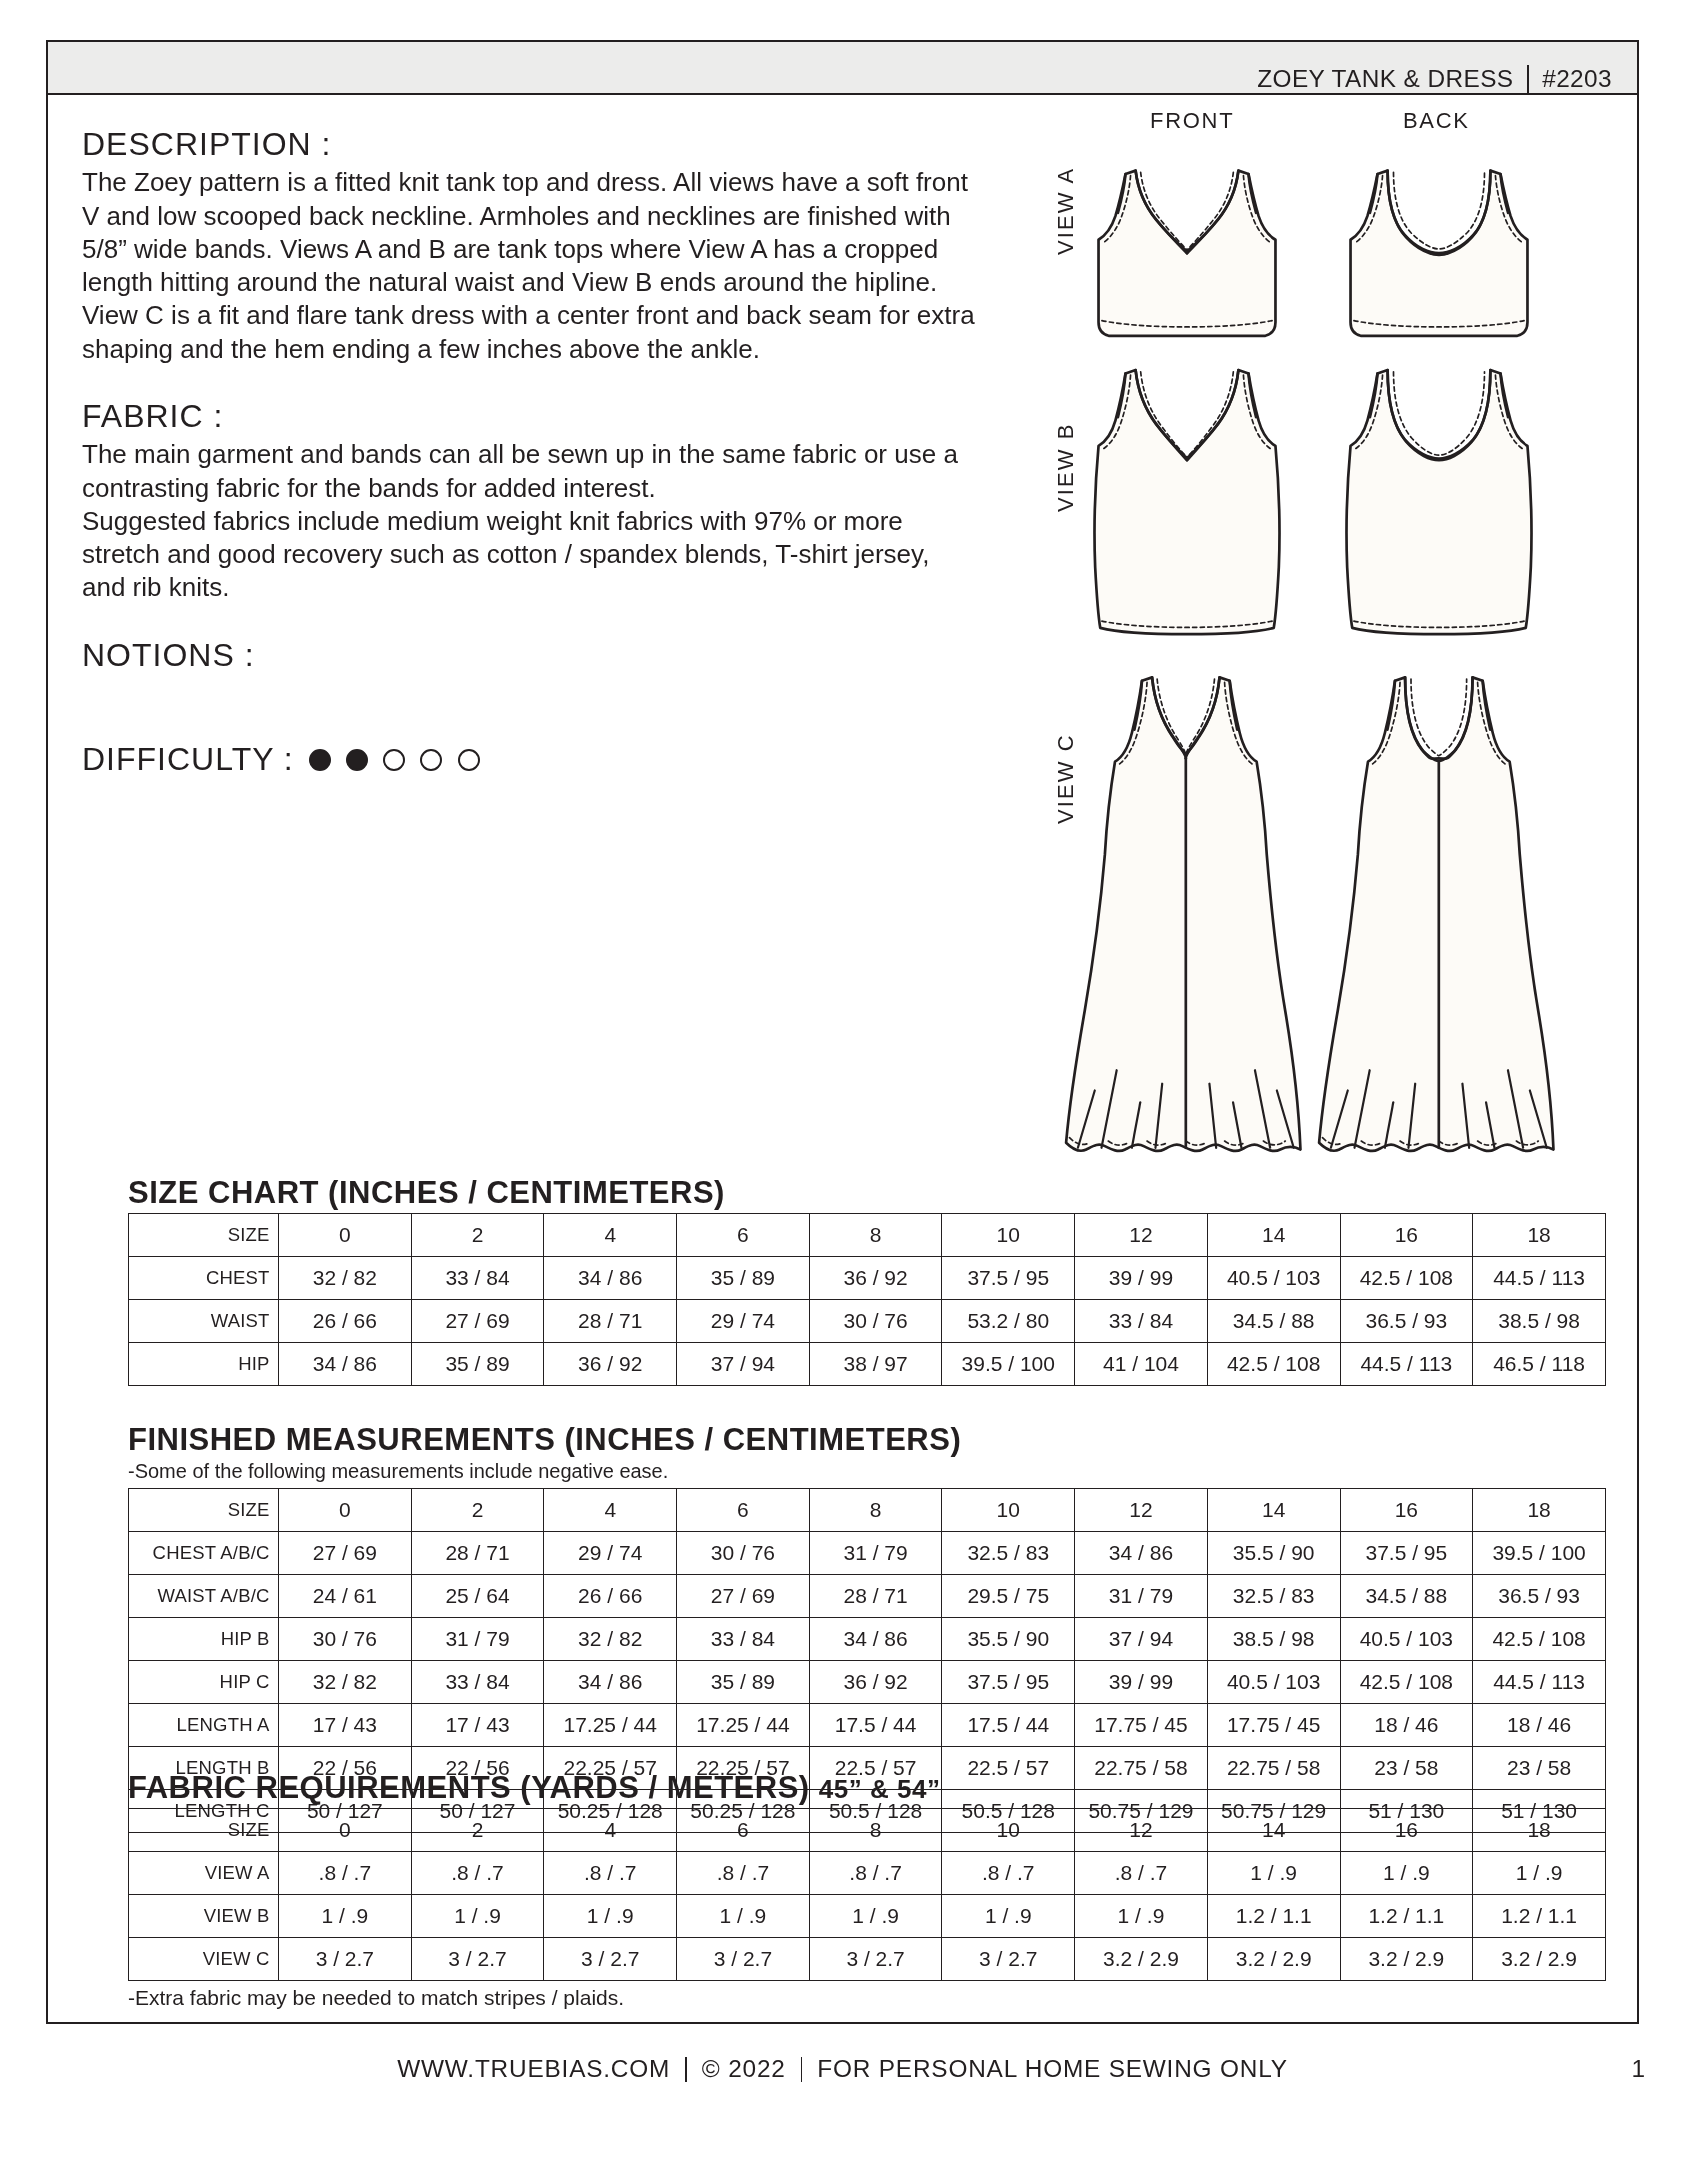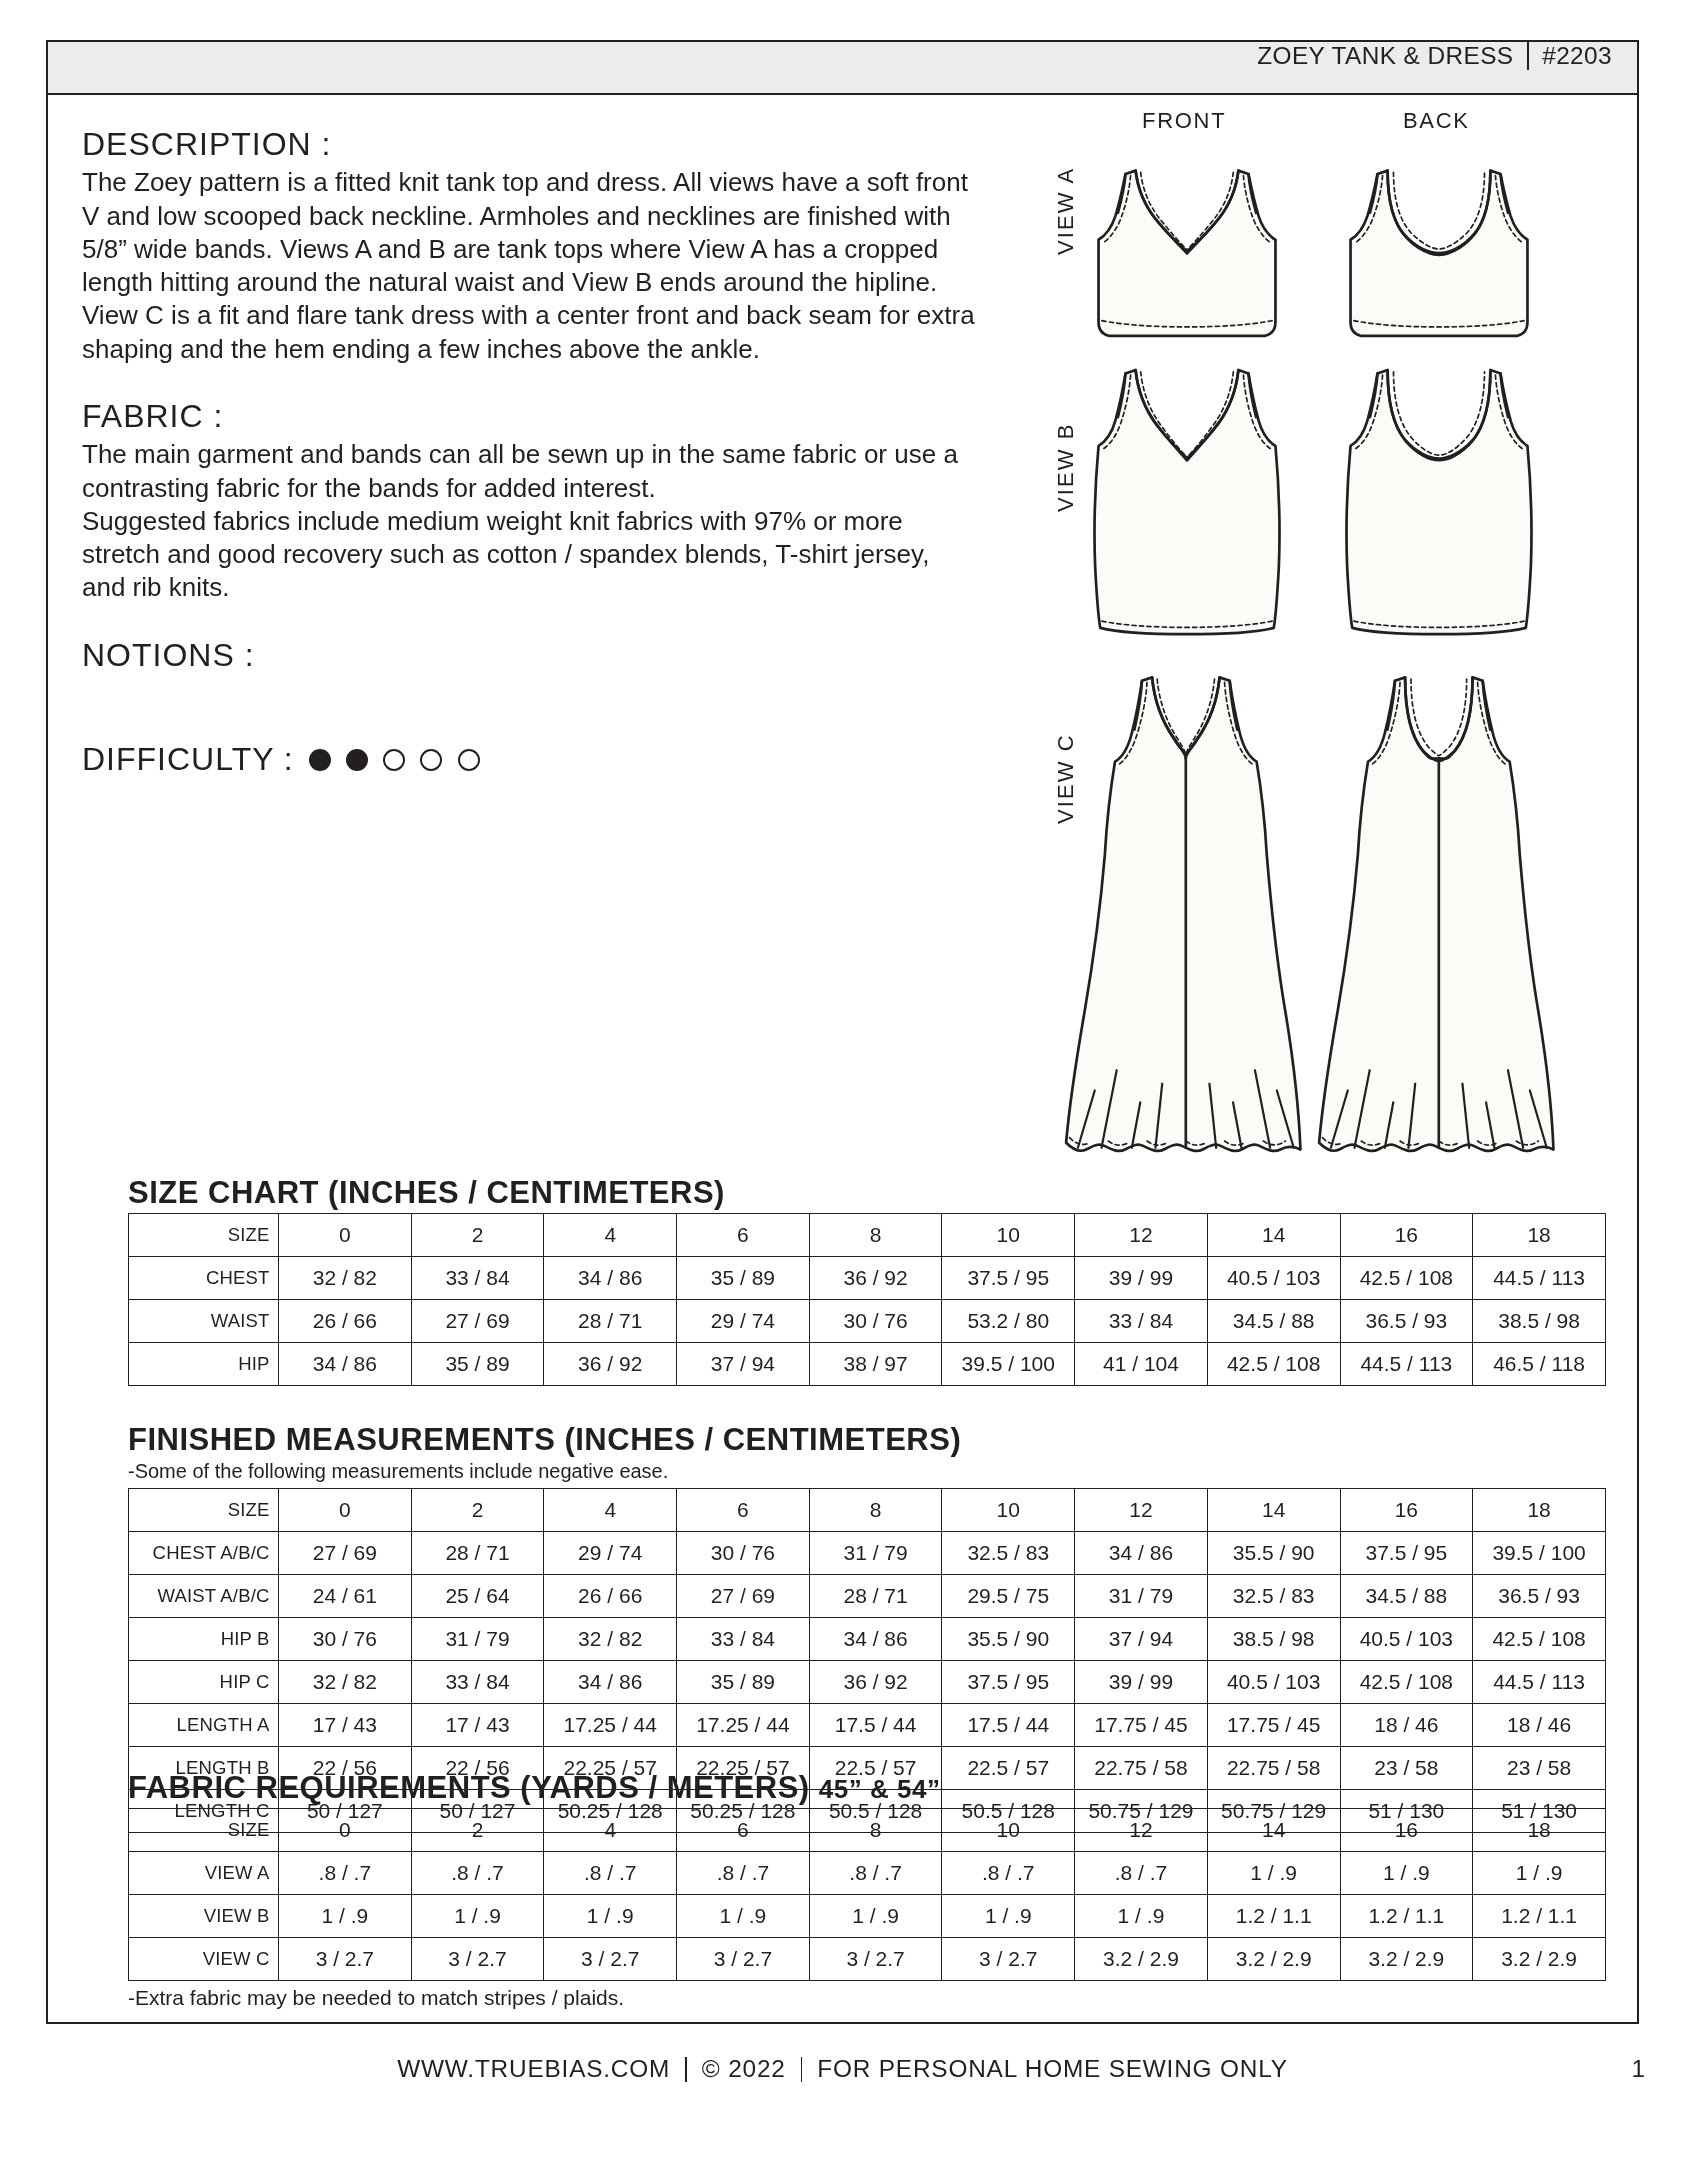--- a/index.html
+++ b/index.html
@@ -25,21 +25,21 @@
 
   
   #header-band {
     position: absolute;
     left: 0; top: 0;
     width: 100%; height: 53px;
     background: #ececeb;
     border-bottom: 2.5px solid #231f20;
     box-sizing: border-box;
     display: flex;
-    align-items: flex-start;
+    align-items: flex-end;
     justify-content: flex-end;
   }
   #header-title-wrap {
     display: flex; align-items: center;
     gap: 13.5px;
     padding-right: 25px;
     font-size: 24.4px;
     letter-spacing: 0.4px;
     color: #231f20;
     white-space: nowrap;
@@ -225,21 +225,21 @@
       <span class="dot filled"></span>
       <span class="dot filled"></span>
       <span class="dot"></span>
       <span class="dot"></span>
       <span class="dot"></span>
     </div>
   </div>
 
   <div id="illus-panel">
 
-    <span class="fb-label" style="left:96px; top:0;">FRONT</span>
+    <span class="fb-label" style="left:104px; top:0;">FRONT</span>
     <span class="fb-label" style="left:357px; top:0;">BACK</span>
 
     <span class="view-label" style="left:6.7px; top:147px;">VIEW A</span>
     <span class="view-label" style="left:6.7px; top:404px;">VIEW B</span>
     <span class="view-label" style="left:6.7px; top:716px;">VIEW C</span>
 
     <svg class="garment" style="left:44px; top:34px;" width="194" height="198" viewBox="0 0 230 235">
       <g fill="#fdfbf7" stroke="#231f20" stroke-width="3.2" stroke-linejoin="round" stroke-linecap="round">
         <path d="M42,38 C40,48 36,68 30,88 C26,100 20,110 10,116 L10,214
                  C10,222 14,228 22,230 L208,230 C216,228 220,222 220,214

